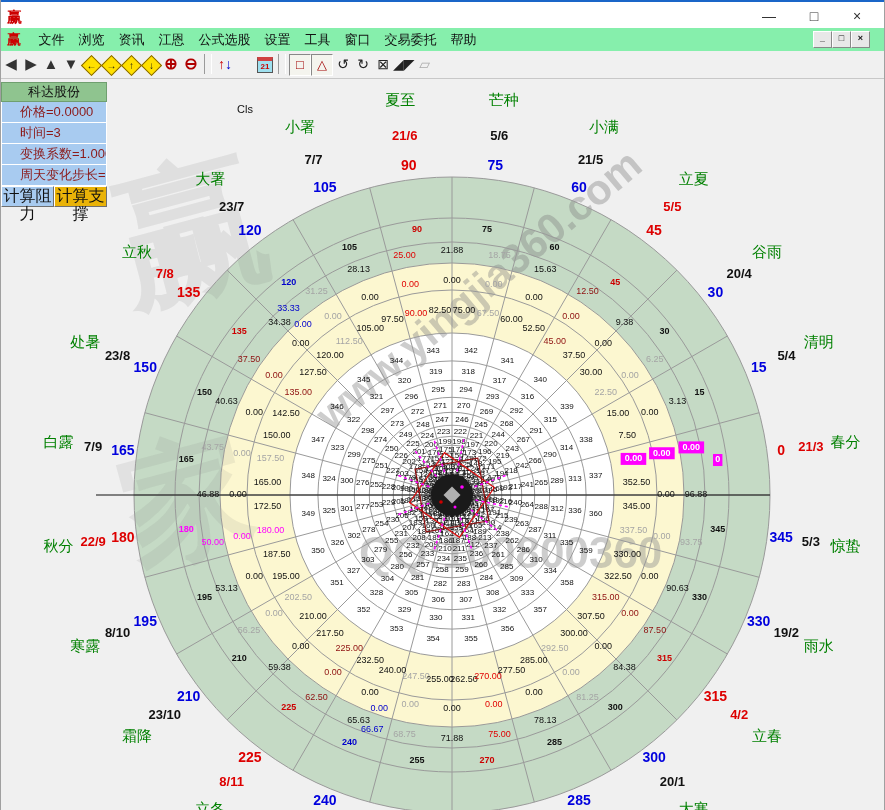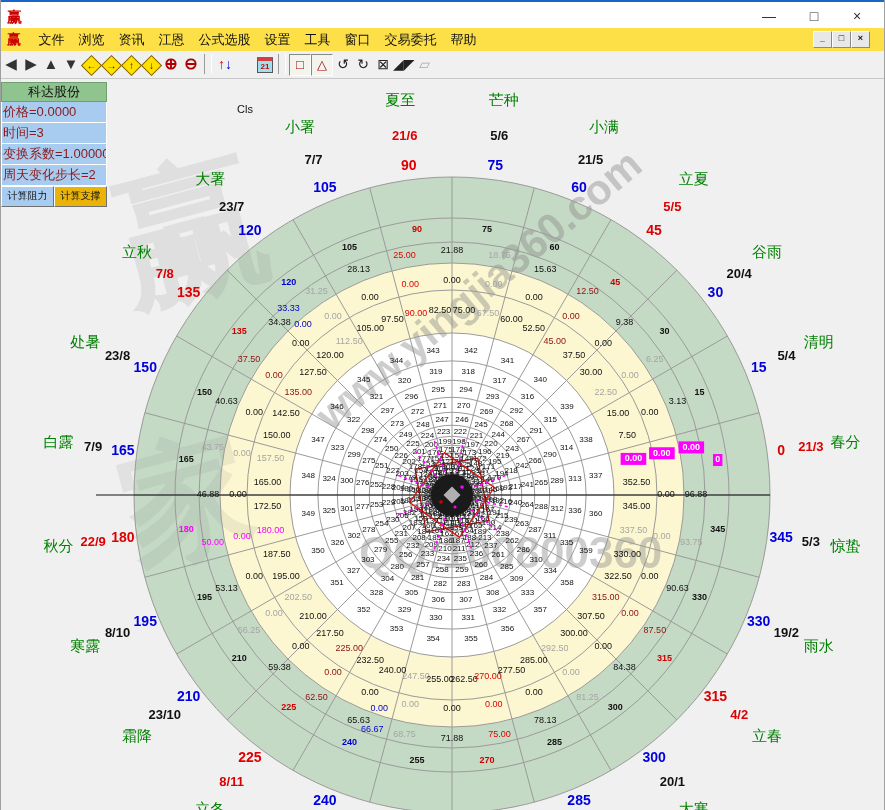--- a/index.html
+++ b/index.html
@@ -8,21 +8,21 @@
     border-left:1px solid #a0a0a0;border-right:1px solid #a0a0a0;box-sizing:border-box;}
   
   #titlebar{position:absolute;left:0;top:0;width:100%;height:28px;background:#ffffff;
     border-top:2px solid #1a66c8;box-sizing:border-box;z-index:10;}
   #app-icon{position:absolute;left:6px;top:6px;color:#cc0000;font-weight:bold;font-size:15px;}
   #title-text{position:absolute;left:28px;top:7px;font-size:13px;color:#111;}
   .win-btn{position:absolute;top:3px;width:30px;height:22px;text-align:center;font-size:14px;
     color:#333;line-height:22px;cursor:default;}
   #btn-min{right:100px}#btn-max{right:55px}#btn-close{right:12px}
   
-  #menubar{position:absolute;left:0;top:28px;width:100%;height:23px;background:#fde047;z-index:10;
+  #menubar{position:absolute;left:0;top:28px;width:100%;height:23px;background:#86efac;z-index:10;
     border-bottom:1px solid #d8d8d8;}
   #menu-logo{display:inline-block;color:#cc0000;font-weight:bold;font-size:14px;margin:3px 6px 0 6px;}
   .menu-item{display:inline-block;font-size:13px;color:#111;padding:3px 7px 0 7px;}
   .mdi-btn{position:absolute;top:3px;width:17px;height:15px;background:#e8e8e8;border:1px solid #888;
     border-top-color:#fff;border-left-color:#fff;font-size:9px;font-weight:bold;text-align:center;
     line-height:13px;color:#111;}
   
   #toolbar{position:absolute;left:0;top:51px;width:100%;height:27px;background:#f0f0f0;z-index:10;
     border-bottom:1px solid #c8c8c8;}
   .tb{display:inline-block;vertical-align:top;margin-top:3px;height:20px;min-width:20px;
@@ -41,23 +41,23 @@
     border-top:4px solid #d04040;box-sizing:border-box;font-size:8px;font-weight:bold;color:#c00;
     line-height:11px;margin-top:2px;}
   .tb.shape{border:1px solid #888;border-bottom-color:#fff;border-right-color:#fff;background:#f4f4ee;
     color:#a00000;font-size:13px;width:20px;}
   .tb.plain{font-size:14px;color:#222;}
   .tb.disabled{color:#aaa;}
   
   #panel{position:absolute;left:0;top:82px;width:106px;z-index:9;font-size:13px;border-radius:15px;}
   #panel-title{background:#8fc48f;border:1px solid #6f9f6f;color:#111;text-align:center;height:18px;line-height:18px;}
   .panel-row{background:#a8cbf0;border:1px solid #ffffff;border-top:none;color:#8b1a1a;
-    height:20px;line-height:20px;padding-left:1px;white-space:nowrap;overflow:hidden;}
+    height:20px;line-height:20px;padding-left:18px;white-space:nowrap;overflow:hidden;}
   #panel-buttons{display:flex;}
-  .panel-btn{flex:1;height:19px;line-height:18px;text-align:center;font-size:10px;color:#111;
+  .panel-btn{flex:1;height:19px;line-height:18px;text-align:center;font-size:16px;color:#111;
     border:1px solid #707070;border-top-color:#fff;border-left-color:#fff;}
   .panel-btn.b0{background:#a8cbf0;}
   .panel-btn.b1{background:#eab308;}
   
   #wheel-svg{position:absolute;left:0;top:0;z-index:1;}
   #wheel-svg text{font-family:"Liberation Sans",sans-serif;}
 </style>
 </head>
 <body>
 

